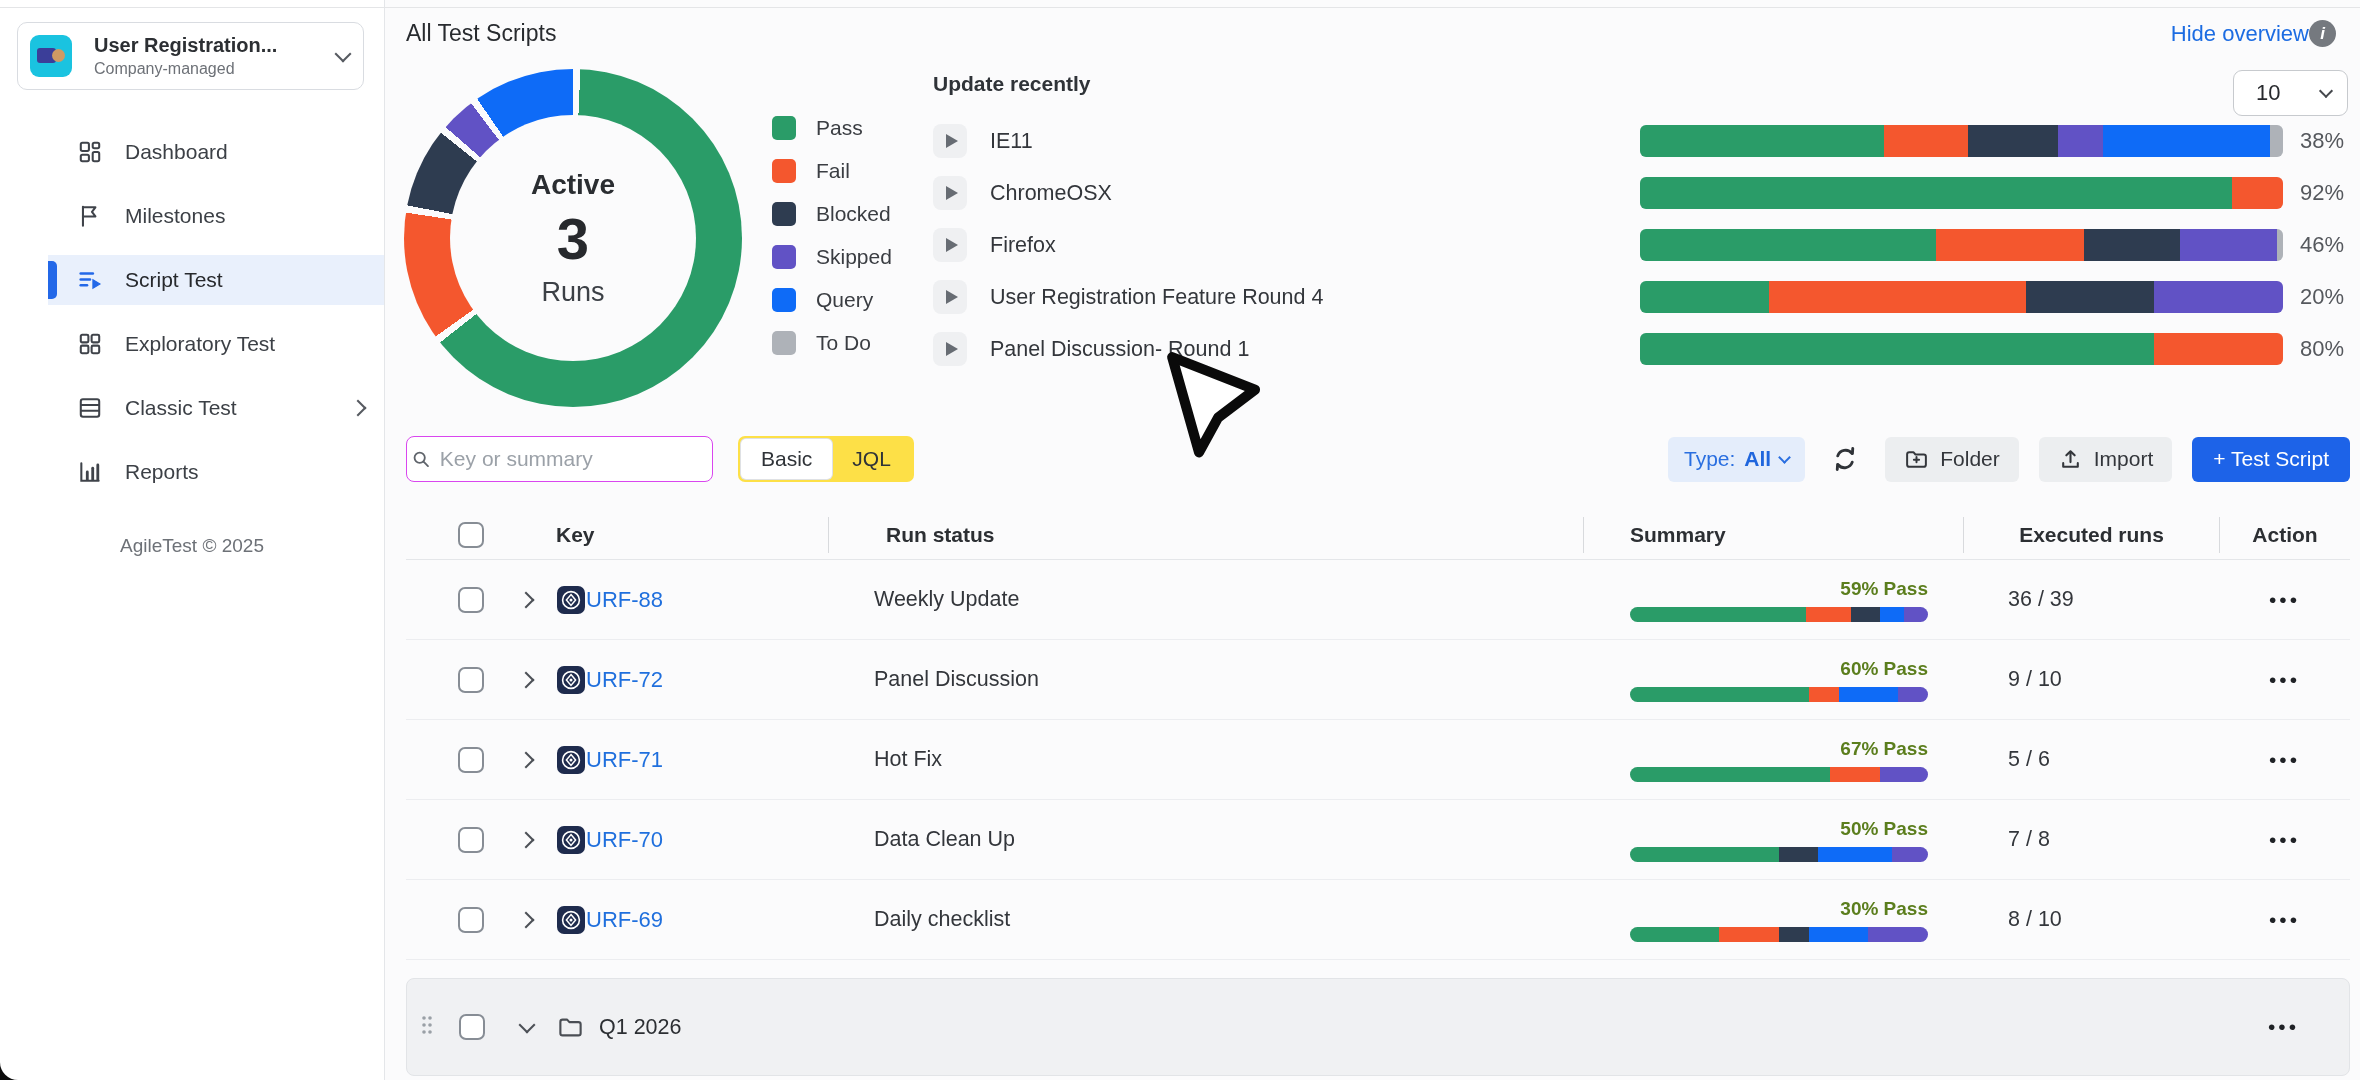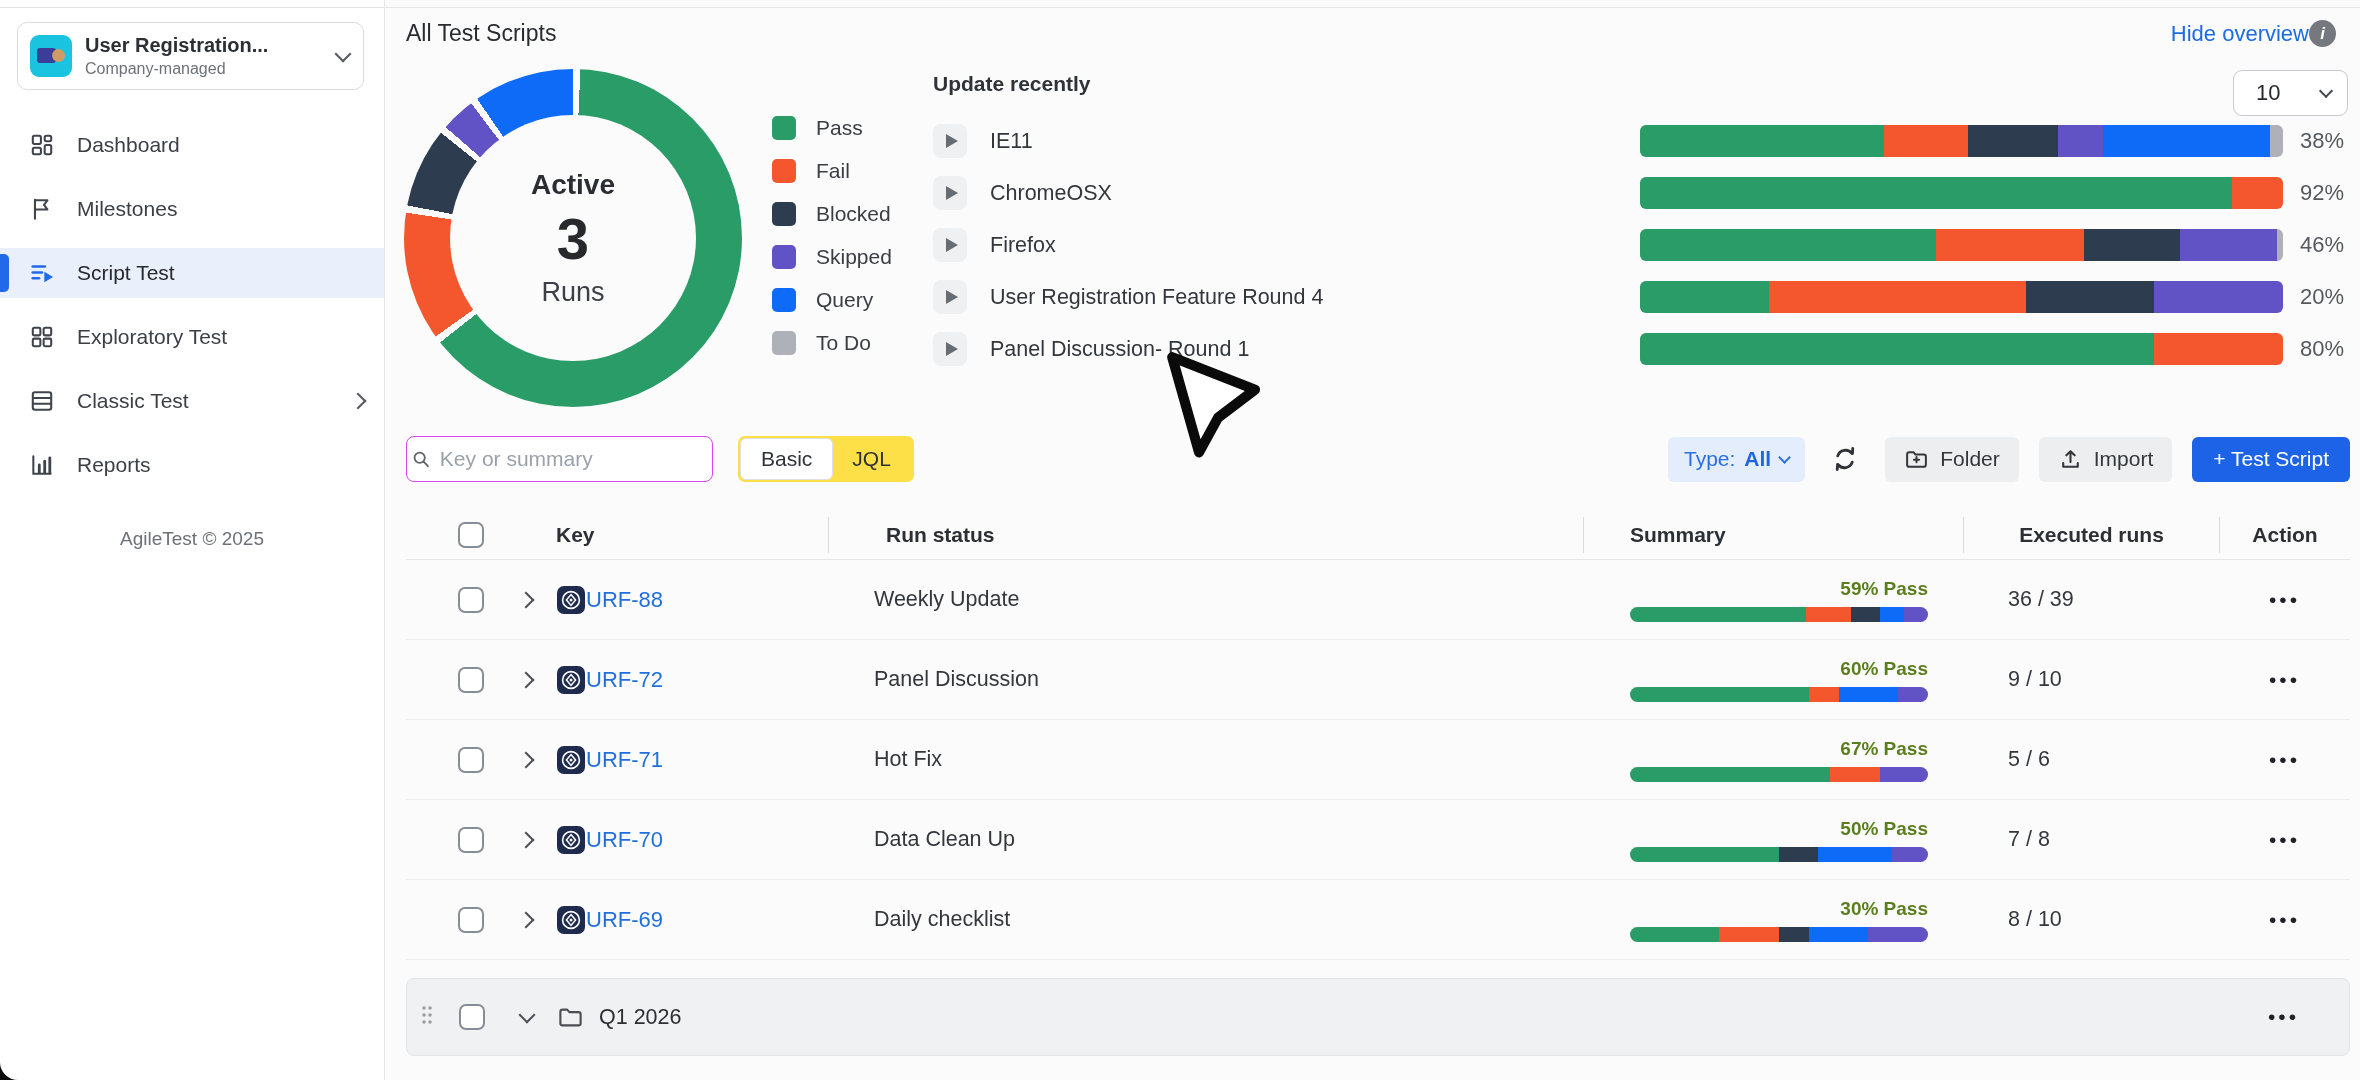--- a/index.html
+++ b/index.html
@@ -4,36 +4,36 @@
 <style>
   * { box-sizing: border-box; margin: 0; padding: 0; }
   html,body { width:2360px; height:1080px; overflow:hidden; }
   body { font-family:"Liberation Sans","DejaVu Sans",sans-serif; background:#fbfbfc; color:#2f3338; }
   .page { display:flex; width:2360px; height:1080px; position:relative; }
   .frame-top { position:absolute; top:7px; left:0; right:0; height:1px; background:#e4e5e7; z-index:5; }
 
   
   .sidebar { width:385px; flex:0 0 385px; background:#ffffff; border-right:1px solid #e4e6e9;
              display:flex; flex-direction:column; padding:22px 0 16px; position:relative; z-index:2; }
-  .project-card { margin:0 20px 0 17px; border:1px solid #d9dce1; border-radius:10px; height:68px;
-                  display:flex; align-items:center; padding:0 14px 0 12px; gap:13px; cursor:pointer; background:#fff; }
+  .project-card { margin:0 20px 7px 17px; border:1px solid #d9dce1; border-radius:10px; height:68px;
+                  display:flex; align-items:center; padding:0 14px 0 12px; gap:22px; cursor:pointer; background:#fff; }
   .project-icon { width:42px; height:42px; border-radius:9px; background:#1ac3e0; position:relative; flex:0 0 42px; }
   .project-icon::before { content:""; position:absolute; left:7px; top:13px; width:19px; height:15px; background:#3b3e99; border-radius:3px; }
   .project-icon::after { content:""; position:absolute; right:7px; top:14px; width:13px; height:13px; background:#cf9a63; border-radius:50%; }
   .project-text { display:flex; flex-direction:column; gap:3px; min-width:0; }
   .project-name { font-size:20px; font-weight:700; color:#2c2f33; white-space:nowrap; }
   .project-sub { font-size:16px; color:#6d7177; }
   .chev-down, .chev-right { width:12px; height:12px; border-right:2.4px solid #565a60; border-bottom:2.4px solid #565a60; display:inline-block; }
   .chev-down { transform:rotate(45deg); }
   .chev-right { transform:rotate(-45deg); }
   .project-card .chev-down { margin-left:auto; margin-top:-4px; }
 
   .nav { margin-top:30px; display:flex; flex-direction:column; }
   .nav-item { height:50px; margin-bottom:14px; display:flex; align-items:center; padding:0 20px 0 26px;
-              gap:19px; font-size:21px; color:#3c4046; cursor:pointer; position:relative; }
+              gap:19px; font-size:21px; color:#3c4046; cursor:pointer; position:relative;margin-left:48px; }
   .nav-item.selected { background:#e9f0fc; color:#27292d; }
   .nav-ind { display:none; position:absolute; left:0; top:6px; bottom:6px; width:9px; border-radius:0 5px 5px 0; background:#2368e8; }
   .nav-item.selected .nav-ind { display:block; }
   .nav-icon { width:32px; display:flex; justify-content:center; align-items:center; }
   .nav-chev { margin-left:auto; }
   .sidebar-bottom { margin-top:auto; display:flex; flex-direction:column; }
   .sidebar-footer { text-align:center; color:#6d7177; font-size:19px; margin-top:24px; }
 
   
   .main { position:relative; flex:1; background:#fbfbfc; }
@@ -104,21 +104,21 @@
   .cell-key { display:flex; align-items:center; }
   .key-link { color:#1f6fdd; font-size:22px; cursor:pointer; }
   .cell-summary { padding-left:46px; font-size:21.5px; color:#33363b; }
   .runbox { width:298px; margin-left:47px; display:flex; flex-direction:column; align-items:flex-end; gap:7px; }
   .pass-label { font-size:19px; font-weight:600; color:#5b7e1d; }
   .rbar { width:298px; height:15px; border-radius:8px; overflow:hidden; display:flex; background:#e9eaec; }
   .rbar > div { height:100%; }
   .cell-exec { padding-left:45px; font-size:21.5px; color:#33363b; }
   .dots { font-size:21px; letter-spacing:3px; color:#1f2226; text-align:center; cursor:pointer; }
 
-  .folder-row { position:absolute; left:21px; top:978px; width:1944px; height:78px; background:#f0f1f3;
+  .folder-row { position:absolute; left:21px; top:978px; width:1944px; height:98px; background:#f0f1f3;
                 border:1px solid #e2e4e7; border-radius:8px; display:flex; align-items:center; }
   .fslot-drag { width:40px; display:flex; justify-content:center; }
   .fslot-check { width:50px; display:flex; justify-content:center; }
   .fslot-chev { width:60px; display:flex; justify-content:center; }
   .folder-chev { width:12px; height:12px; border-right:2.6px solid #4c5056; border-bottom:2.6px solid #4c5056; transform:rotate(45deg); margin-top:-5px; cursor:pointer; }
   .folder-name { margin-left:15px; font-size:21.5px; color:#2c2f33; }
   .folder-dots { margin-left:auto; width:131px; }
 
   .cursor-svg { position:absolute; left:1152px; top:348px; z-index:9; pointer-events:none; }
   .corner-bl { position:absolute; left:0; bottom:0; width:30px; height:30px; background:#0c0c0c; z-index:3; }

